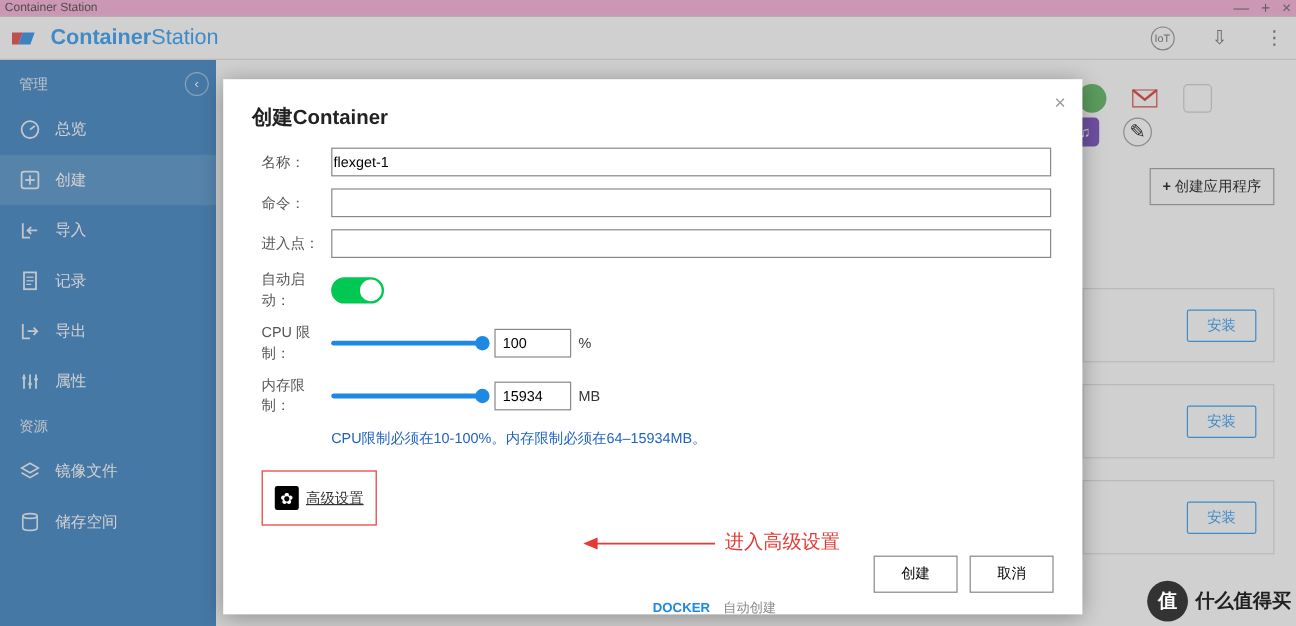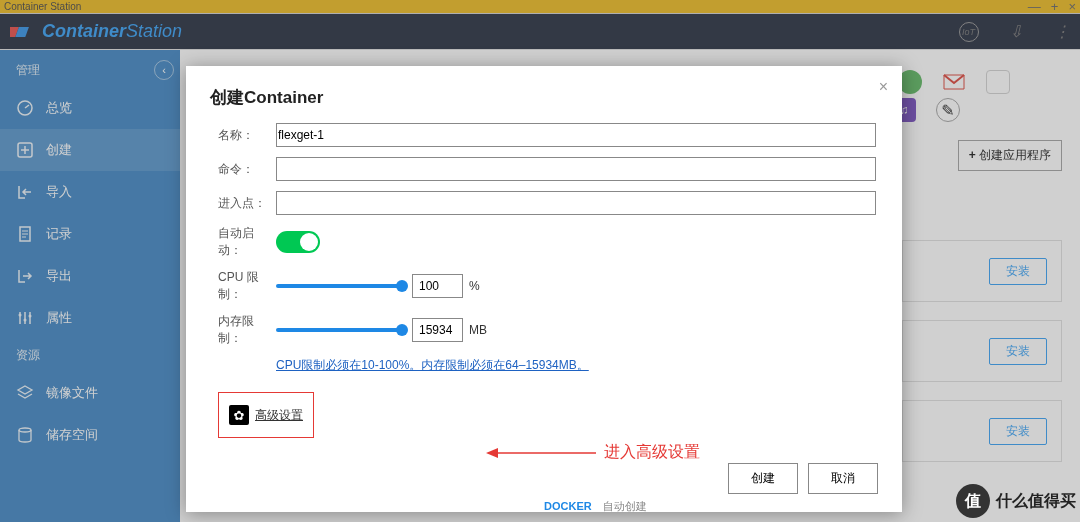--- a/index.html
+++ b/index.html
@@ -1,26 +1,26 @@
 <!DOCTYPE html>
 <html><head>
 <meta charset="utf-8">
 <style>
 * { box-sizing: border-box; margin: 0; padding: 0; font-family: "Microsoft YaHei", Arial, sans-serif; }
 body { width: 1080px; height: 522px; overflow: hidden; background: #e8e8e8; position: relative; }
 
 
-.os-bar { height: 14px; background: #eab308; border-bottom: 1px solid #ccc; display: flex; align-items: center; font-size: 9px; color: #555; padding: 0 4px; position: relative; }
+.os-bar { height: 14px; background: #f9a8d4; border-bottom: 1px solid #ccc; display: flex; align-items: center; font-size: 9px; color: #555; padding: 0 4px; position: relative; }
 .os-bar .tabs { display: flex; gap: 105px; position: absolute; left: 150px; }
 .os-bar .tabs span { opacity: 0.6; }
 .os-title { font-size: 10px; color: #333; }
 .os-ctrl { margin-left: auto; display: flex; gap: 10px; font-size: 13px; }
 
 
-.app-header { height: 36px; background: #0f172a; display: flex; align-items: center; padding: 0 10px; border-bottom: 1px solid #ddd; font-style: italic; }
+.app-header { height: 36px; background: #ffffff; display: flex; align-items: center; padding: 0 10px; border-bottom: 1px solid #ddd; }
 .logo-icon { width: 24px; height: 16px; margin-right: 8px; position: relative; }
 .logo-icon svg { width: 100%; height: 100%; }
 .app-title { font-size: 18px; color: #2196F3; }
 .app-title .bold { font-weight: 700; }
 .hdr-actions { margin-left: auto; display: flex; gap: 31px; color: #666; }
 .hdr-actions span { cursor: pointer; }
 
 
 .app-body { display: flex; height: calc(522px - 50px); }
 .sidebar { width: 180px; background: #2B79BD; color: #fff; padding-top: 4px; position: relative; }
@@ -49,24 +49,24 @@
 .row .lbl { width: 58px; text-align: left; color: #555; }
 .row .val { flex: 1; }
 .row input[type=text] { width: 600px; border: 1px solid #888; padding: 4px 1px; font-size: 12px; height: 24px; }
 .row.static .val { color: #333; }
 
 .toggle { width: 44px; height: 22px; background: #00C853; border-radius: 11px; position: relative; cursor: pointer; }
 .toggle::after { content:''; position:absolute; right:2px; top:2px; width:18px; height:18px; background:#fff; border-radius:50%; }
 
 .slider-row .track { width: 126px; height: 4px; background: #1E88E5; border-radius: 2px; position: relative; margin-right: 10px; }
 .slider-row .track::after { content:''; position:absolute; right:-6px; top:-4px; width:12px; height:12px; background:#1E88E5; border-radius:50%; }
-.slider-row input.num { width: 51px; border:1px solid #888; padding:3px 6px; font-size:12px; margin-right: 6px; }
+.slider-row input.num { width: 64px; border:1px solid #888; padding:3px 6px; font-size:12px; margin-right: 6px; }
 .slider-row .unit { font-size:12px; color:#333; }
 
-.hint { color: #1E62C2; font-size: 12px; margin-left: 58px; margin-top: 2px; text-decoration: underline; }
+.hint { color: #1E62C2; font-size: 12px; margin-left: 58px; margin-top: 2px; }
 
 .adv-box { border: 1px solid #E53935; padding: 12px 10px; margin-top: 18px; display: inline-flex; align-items: center; gap: 6px; }
 .adv-icon { width:20px; height:20px; background:#000; display:inline-flex; align-items:center; justify-content:center; color:#fff; font-size:13px; border-radius:2px; }
 .adv-text { font-size: 12px; text-decoration: underline; color: #333; cursor: pointer; }
 
 .arrow-anno { position: absolute; left: 300px; top: 376px; display:flex; align-items:center; }
 .arrow-anno svg { margin-right: 8px; }
 .arrow-anno .txt { color:#E53935; font-size:16px; }
 
 .modal-footer { position: absolute; right: 24px; bottom: 18px; display:flex; gap: 10px; }

